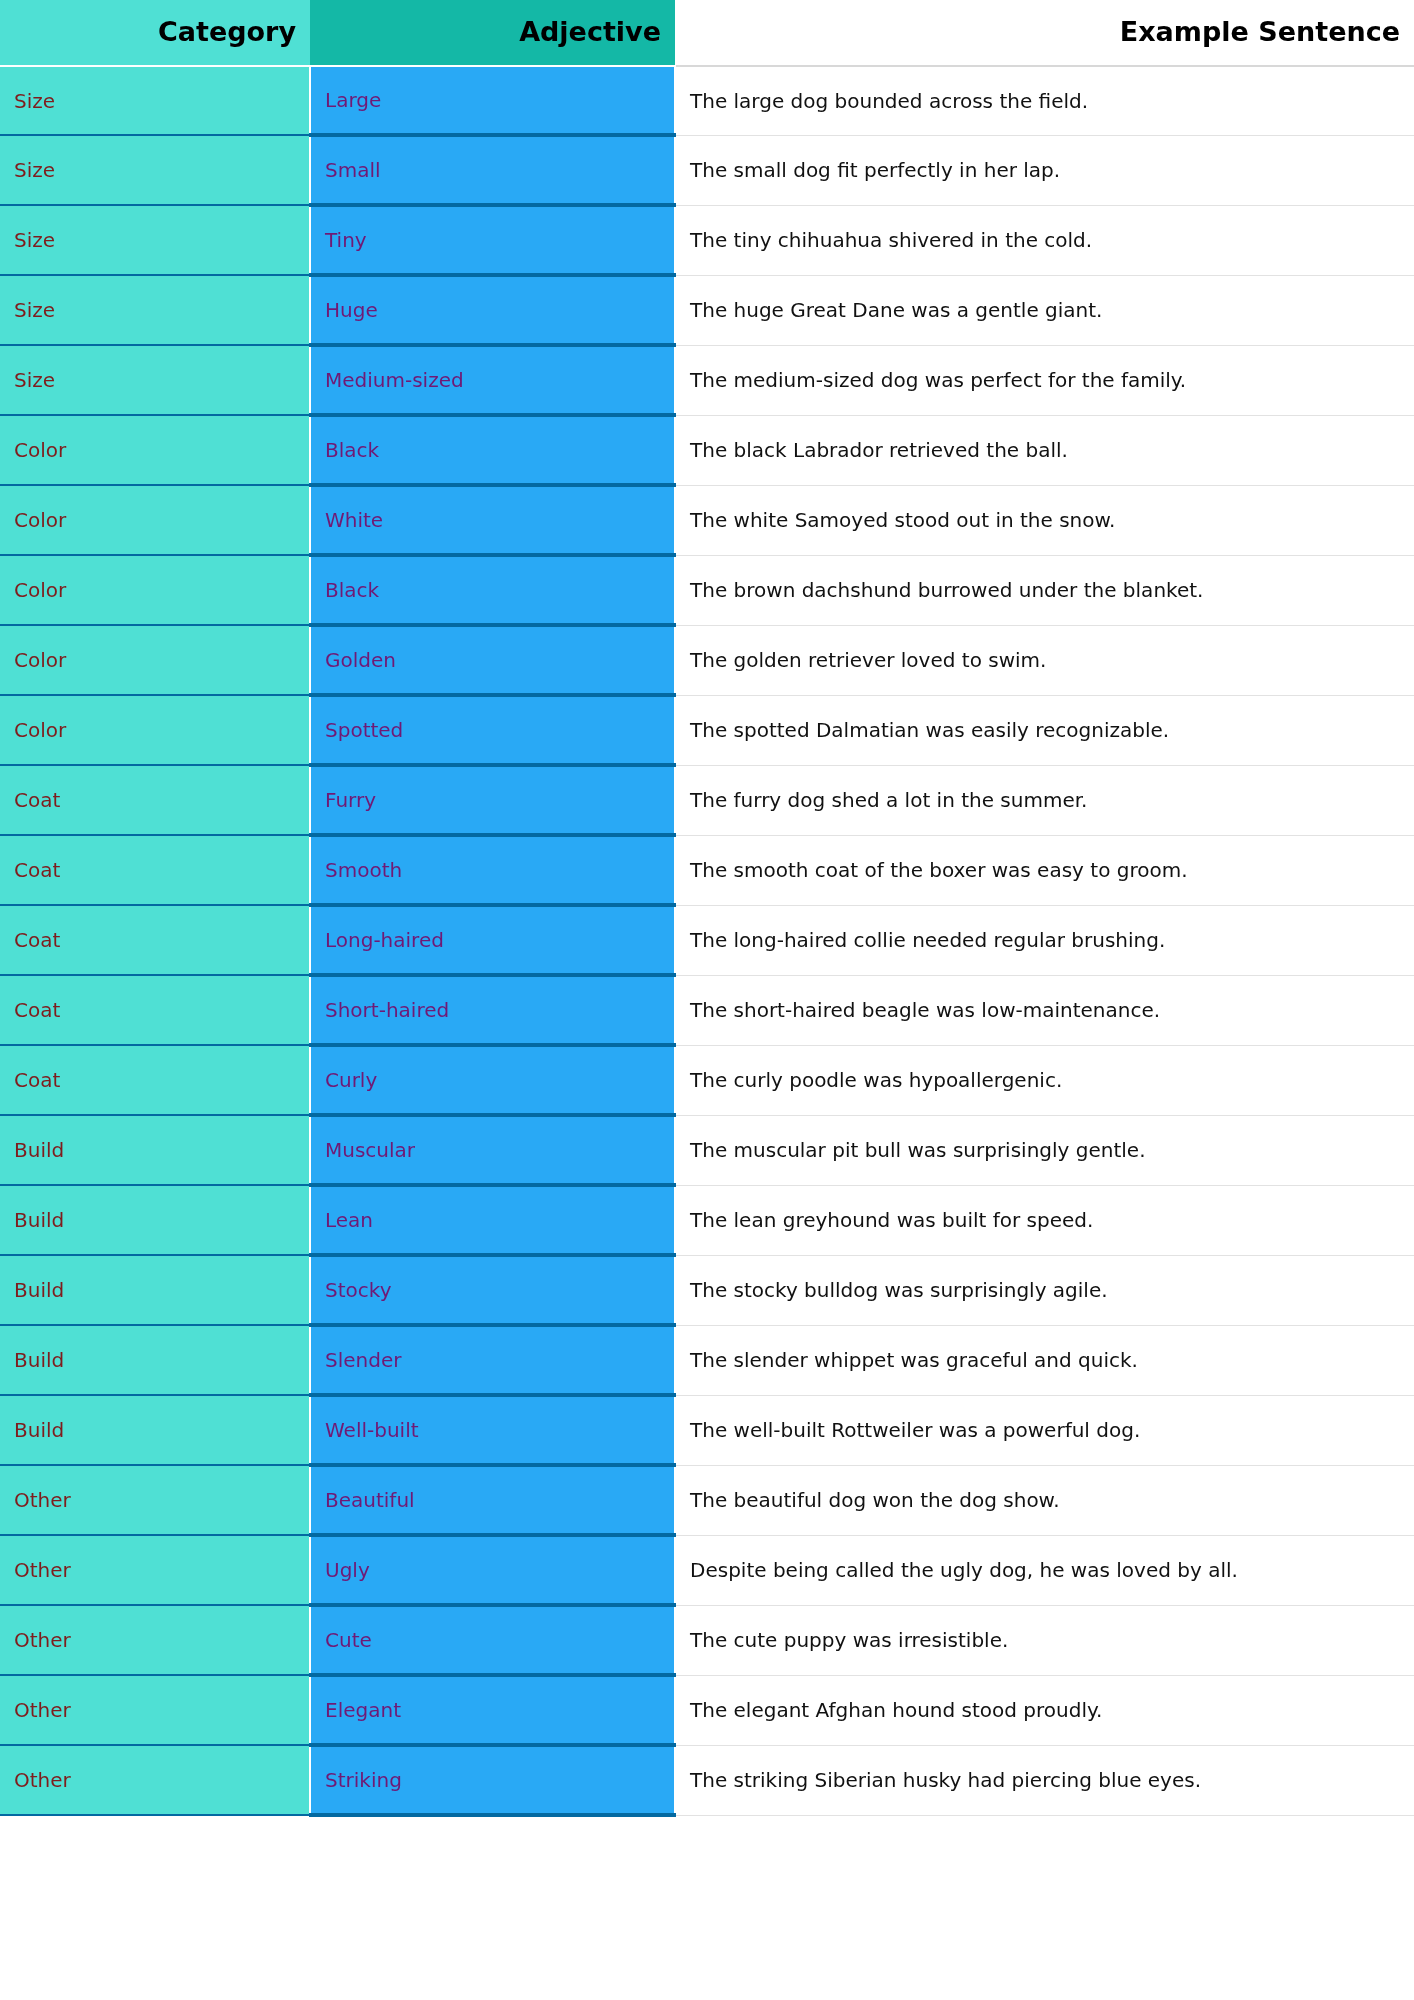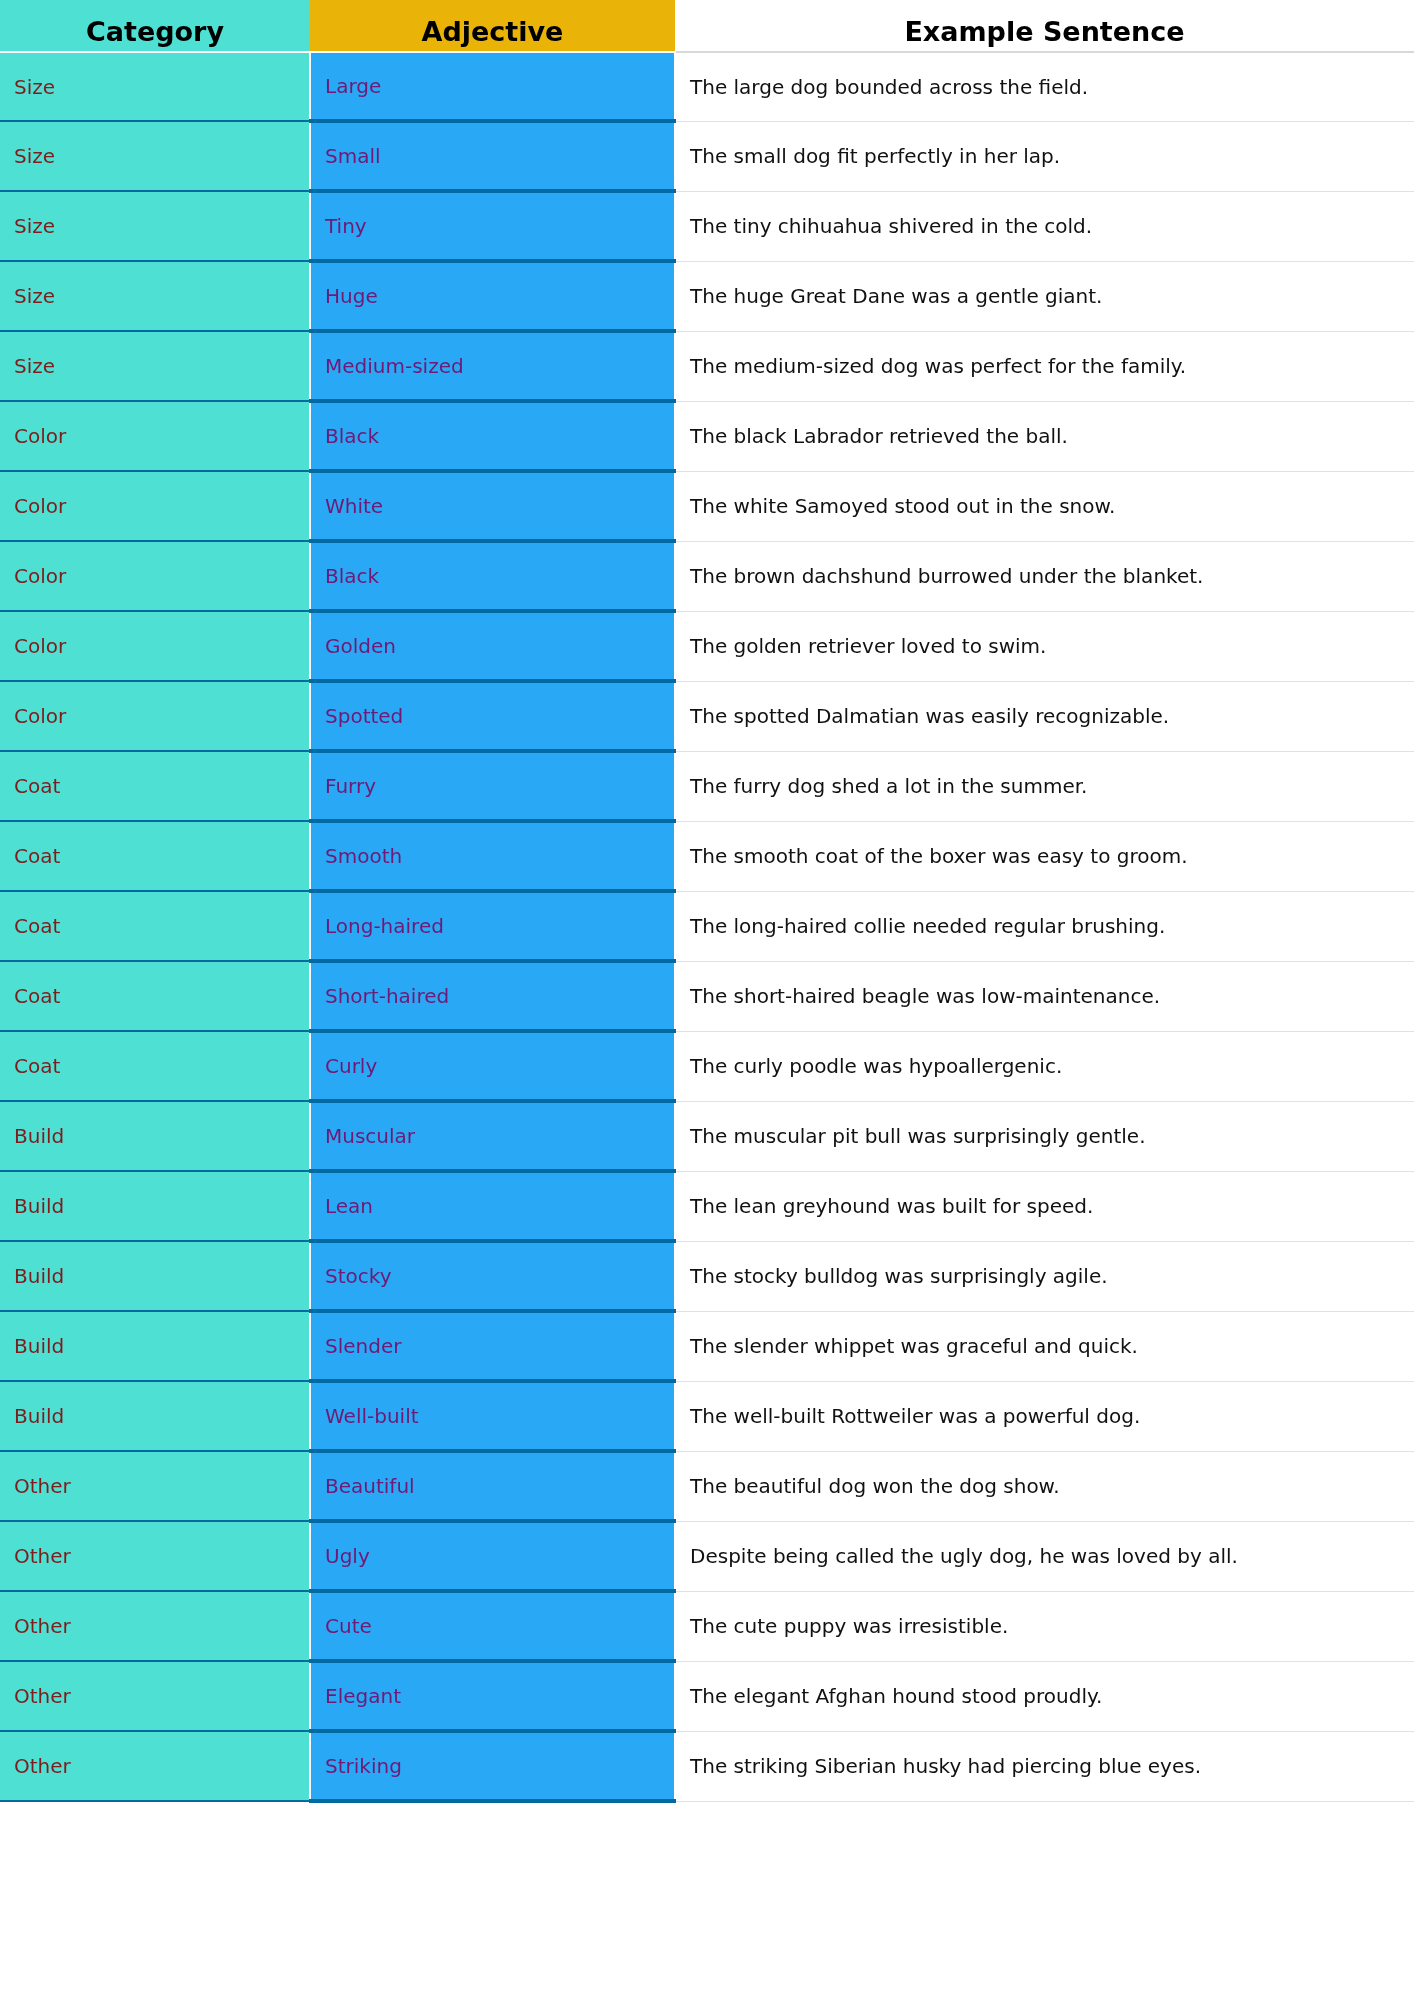--- a/index.html
+++ b/index.html
@@ -16,33 +16,33 @@
   table.adj-table {
     border-collapse: collapse;
     width: 1414px;
     table-layout: fixed;
   }
   table.adj-table col.c-category { width: 310px; }
   table.adj-table col.c-adjective { width: 365px; }
   table.adj-table col.c-sentence { width: 739px; }
 
   thead th {
-    text-align: center;
+    text-align: right;
     font-size: 27px;
     font-weight: bold;
-    padding: 16px 14px 4px 14px;
+    padding: 16px 14px 18px 14px;
     vertical-align: middle;
     border-bottom: 2px solid #ffffff;
     color: #000000;
   }
   thead th.h-category {
     background: #4fe0d4;
   }
   thead th.h-adjective {
-    background: #eab308;
+    background: #14b8a6;
     margin-left: 20px;
   }
   thead th.h-sentence {
     background: #ffffff;
     border-bottom: 2px solid #d8d8d8;
     margin-left: 20px;
   }
 
   tbody td {
     font-size: 20px;

